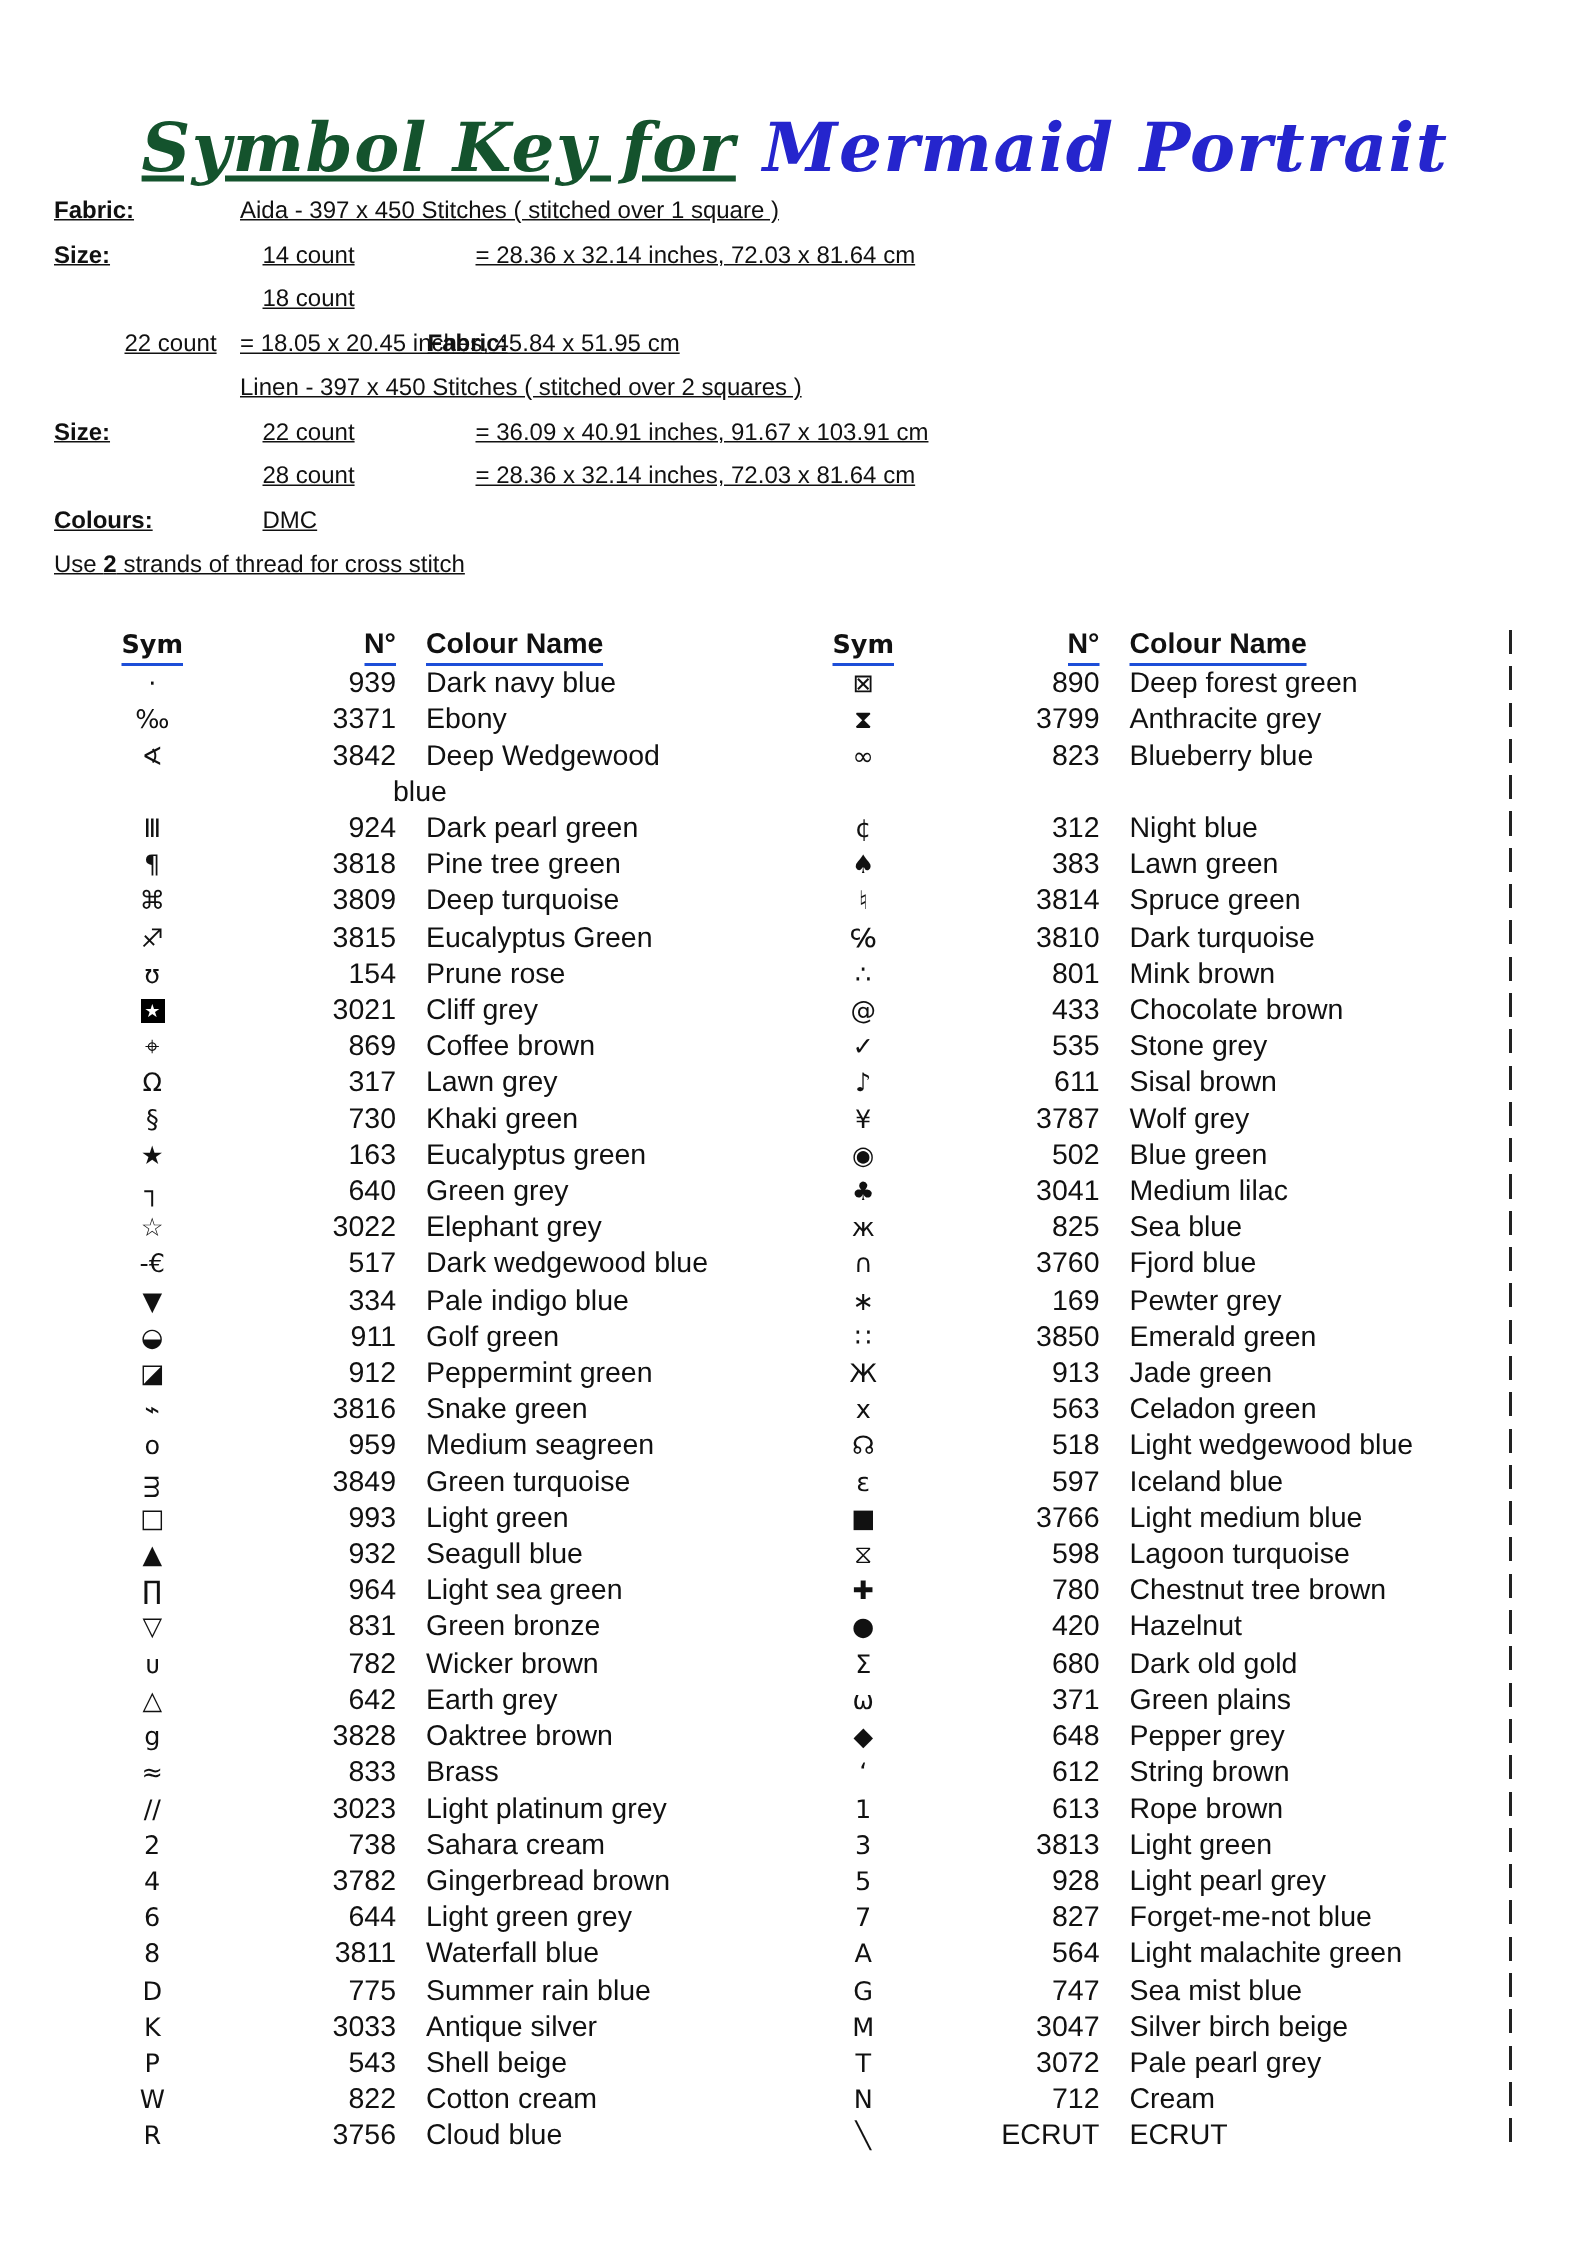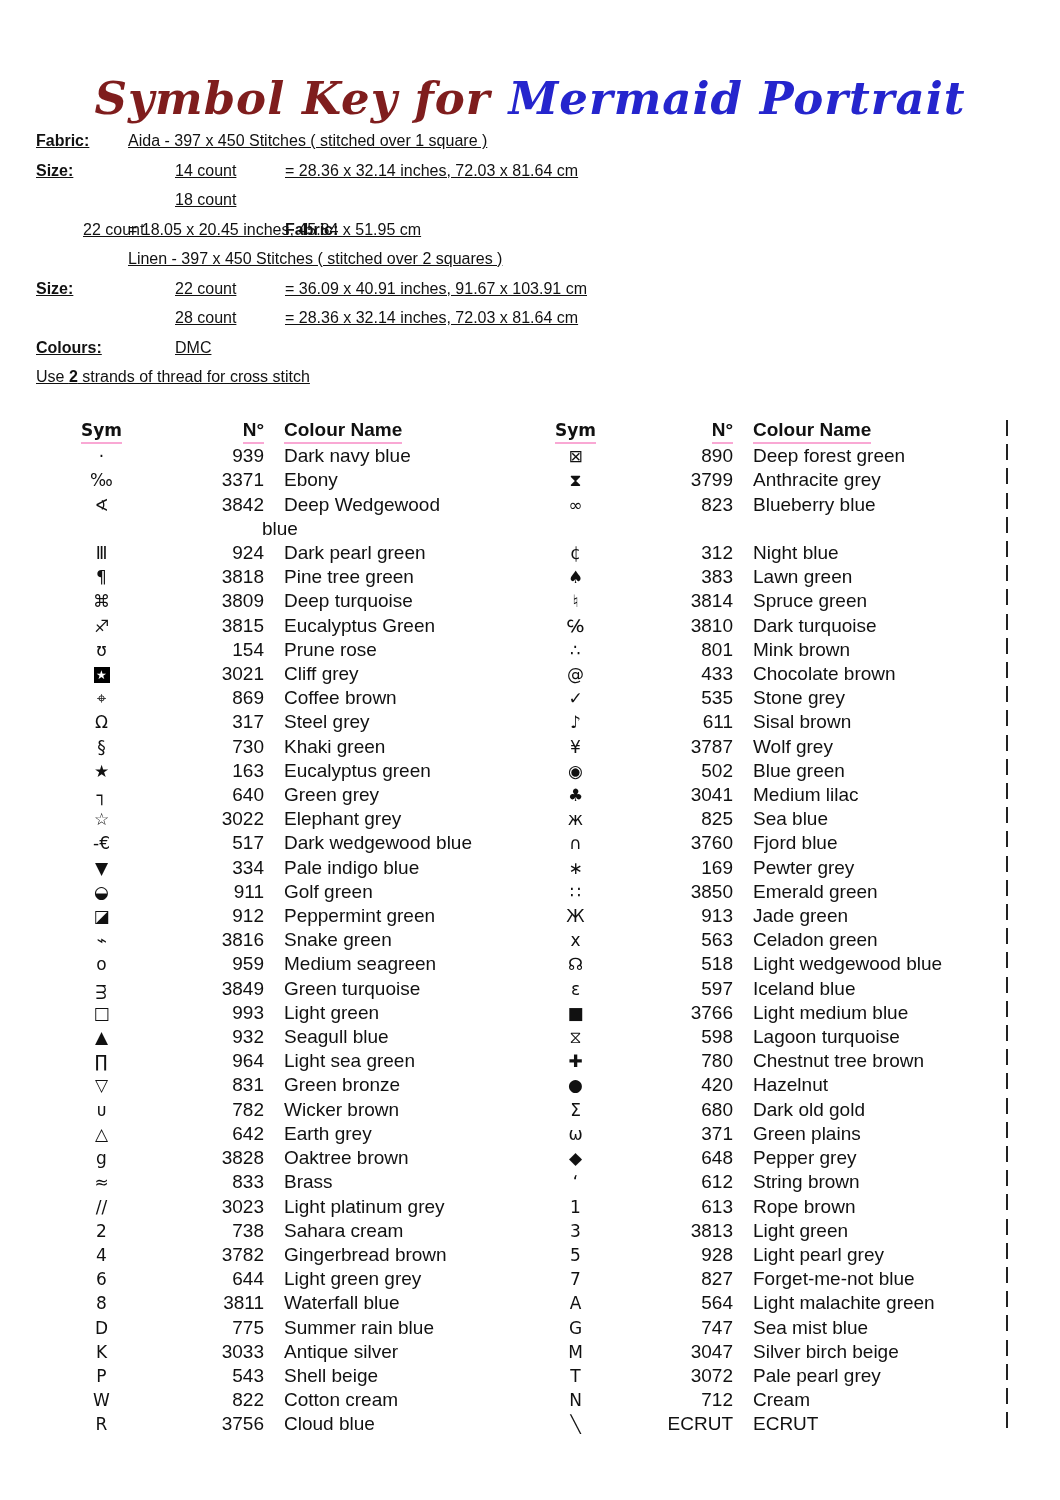--- a/index.html
+++ b/index.html
@@ -2,37 +2,37 @@
 <html><head>
 <meta charset="utf-8">
 <style>
   html,body{margin:0;padding:0;background:#ffffff;}
   #page{position:relative;width:1060px;height:1500px;background:#fff;overflow:hidden;
         font-family:"Liberation Sans","DejaVu Sans",sans-serif;color:#111;}
   
   #title{position:absolute;top:72px;left:0;width:100%;text-align:center;
          font-family:"DejaVu Serif",serif;font-style:italic;font-weight:bold;
          font-size:45px;letter-spacing:1px;white-space:nowrap;}
-  #title .t-black{color:#7f1d1d;}
+  #title .t-black{color:#14532d;text-decoration:underline;}
   #title .t-blue{margin-left:18px;margin-top:37px;}
   
   #info{position:absolute;left:36px;top:126px;font-size:16px;line-height:29.5px;text-decoration:underline;}
   .info-grid{display:grid;grid-template-columns:92px 157px auto;}
   .info-grid .lbl{font-weight:bold;}
   .info-grid .cnt{padding-left:47px;white-space:nowrap;}
-  .info-grid .val{white-space:nowrap;}
+  .info-grid .val{white-space:nowrap;margin-left:32px;}
   .info-grid .wide{grid-column:2/4;padding-left:0;}
   #use-line{margin-top:0;}
   #use-line b{font-weight:bold;}
   
   #key-table{position:absolute;left:64px;top:418px;display:grid;
              grid-template-columns:75px 125px 245px 29px 75px 120px 250px;
              font-size:19px;line-height:24.2px;align-items:start;}
   .hdr{font-weight:bold;}
-  .hdr span{display:inline-block;border-bottom:2px solid #f9a8d4;padding-bottom:0px;}
+  .hdr span{display:inline-block;border-bottom:2px solid #1d4ed8;padding-bottom:0px;}
   .c-sym{text-align:center;font-family:"DejaVu Sans",sans-serif;font-size:17px;}
   .c-no{text-align:right;}
   .c-name{padding-left:20px;}
   .c-name.wrapped{white-space:pre-line;margin-left:-22px;text-indent:22px;}
   .row{display:contents;}
   .inv{display:inline-block;width:16px;height:16px;line-height:17px;background:#000;
        color:#fff;font-size:12px;text-align:center;vertical-align:1px;}
   
   #edge-rule{position:absolute;left:1006px;top:420px;width:2px;height:1016px;
              background:repeating-linear-gradient(180deg,#222 0 16px,transparent 16px 24.2px);}
@@ -85,21 +85,21 @@
       <div class="row"><div class="c-sym">‰</div><div class="c-no">3371</div><div class="c-name">Ebony</div><div></div><div class="c-sym rg">⧗</div><div class="c-no rg">3799</div><div class="c-name rg">Anthracite grey</div></div>
       <div class="row"><div class="c-sym">∢</div><div class="c-no">3842</div><div class="c-name wrapped">Deep Wedgewood
 blue</div><div></div><div class="c-sym rg">∞</div><div class="c-no rg">823</div><div class="c-name rg">Blueberry blue</div></div>
       <div class="row"><div class="c-sym">Ⅲ</div><div class="c-no">924</div><div class="c-name">Dark pearl green</div><div></div><div class="c-sym rg">¢</div><div class="c-no rg">312</div><div class="c-name rg">Night blue</div></div>
       <div class="row"><div class="c-sym">¶</div><div class="c-no">3818</div><div class="c-name">Pine tree green</div><div></div><div class="c-sym rg">♠</div><div class="c-no rg">383</div><div class="c-name rg">Lawn green</div></div>
       <div class="row"><div class="c-sym">⌘</div><div class="c-no">3809</div><div class="c-name">Deep turquoise</div><div></div><div class="c-sym rg">♮</div><div class="c-no rg">3814</div><div class="c-name rg">Spruce green</div></div>
       <div class="row"><div class="c-sym">♐</div><div class="c-no">3815</div><div class="c-name">Eucalyptus Green</div><div></div><div class="c-sym rg">℅</div><div class="c-no rg">3810</div><div class="c-name rg">Dark turquoise</div></div>
       <div class="row"><div class="c-sym">ʊ</div><div class="c-no">154</div><div class="c-name">Prune rose</div><div></div><div class="c-sym rg">∴</div><div class="c-no rg">801</div><div class="c-name rg">Mink brown</div></div>
       <div class="row"><div class="c-sym"><span class="inv">★</span></div><div class="c-no">3021</div><div class="c-name">Cliff grey</div><div></div><div class="c-sym rg">@</div><div class="c-no rg">433</div><div class="c-name rg">Chocolate brown</div></div>
       <div class="row"><div class="c-sym">⌖</div><div class="c-no">869</div><div class="c-name">Coffee brown</div><div></div><div class="c-sym rg">✓</div><div class="c-no rg">535</div><div class="c-name rg">Stone grey</div></div>
-      <div class="row"><div class="c-sym">Ω</div><div class="c-no">317</div><div class="c-name">Steel grey</div><div></div><div class="c-sym rg">♪</div><div class="c-no rg">611</div><div class="c-name rg">Sisal brown</div></div>
+      <div class="row"><div class="c-sym">Ω</div><div class="c-no">317</div><div class="c-name">Lawn grey</div><div></div><div class="c-sym rg">♪</div><div class="c-no rg">611</div><div class="c-name rg">Sisal brown</div></div>
       <div class="row"><div class="c-sym">§</div><div class="c-no">730</div><div class="c-name">Khaki green</div><div></div><div class="c-sym rg">¥</div><div class="c-no rg">3787</div><div class="c-name rg">Wolf grey</div></div>
       <div class="row"><div class="c-sym">★</div><div class="c-no">163</div><div class="c-name">Eucalyptus green</div><div></div><div class="c-sym rg">◉</div><div class="c-no rg">502</div><div class="c-name rg">Blue green</div></div>
       <div class="row"><div class="c-sym">┐</div><div class="c-no">640</div><div class="c-name">Green grey</div><div></div><div class="c-sym rg">♣</div><div class="c-no rg">3041</div><div class="c-name rg">Medium lilac</div></div>
       <div class="row"><div class="c-sym">☆</div><div class="c-no">3022</div><div class="c-name">Elephant grey</div><div></div><div class="c-sym rg">ж</div><div class="c-no rg">825</div><div class="c-name rg">Sea blue</div></div>
       <div class="row"><div class="c-sym">-€</div><div class="c-no">517</div><div class="c-name">Dark wedgewood blue</div><div></div><div class="c-sym rg">∩</div><div class="c-no rg">3760</div><div class="c-name rg">Fjord blue</div></div>
       <div class="row"><div class="c-sym">▼</div><div class="c-no">334</div><div class="c-name">Pale indigo blue</div><div></div><div class="c-sym rg">∗</div><div class="c-no rg">169</div><div class="c-name rg">Pewter grey</div></div>
       <div class="row"><div class="c-sym">◒</div><div class="c-no">911</div><div class="c-name">Golf green</div><div></div><div class="c-sym rg">∷</div><div class="c-no rg">3850</div><div class="c-name rg">Emerald green</div></div>
       <div class="row"><div class="c-sym">◪</div><div class="c-no">912</div><div class="c-name">Peppermint green</div><div></div><div class="c-sym rg">Ж</div><div class="c-no rg">913</div><div class="c-name rg">Jade green</div></div>
       <div class="row"><div class="c-sym">⌁</div><div class="c-no">3816</div><div class="c-name">Snake green</div><div></div><div class="c-sym rg">x</div><div class="c-no rg">563</div><div class="c-name rg">Celadon green</div></div>
       <div class="row"><div class="c-sym">o</div><div class="c-no">959</div><div class="c-name">Medium seagreen</div><div></div><div class="c-sym rg">☊</div><div class="c-no rg">518</div><div class="c-name rg">Light wedgewood blue</div></div>

